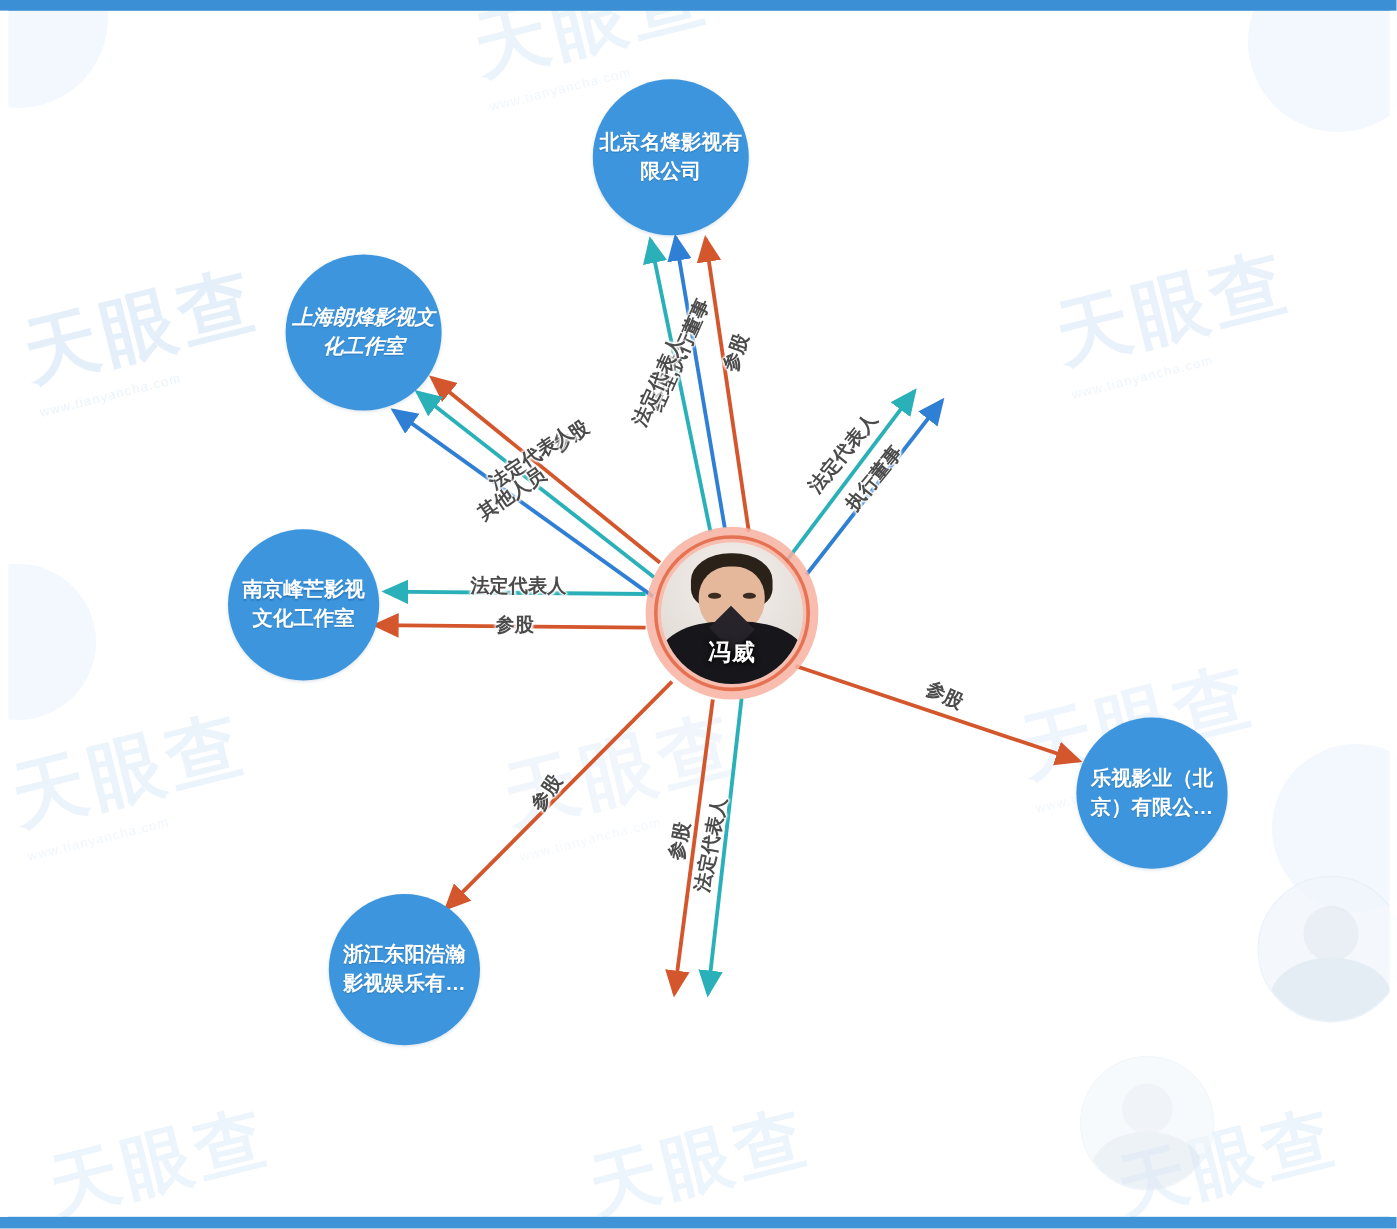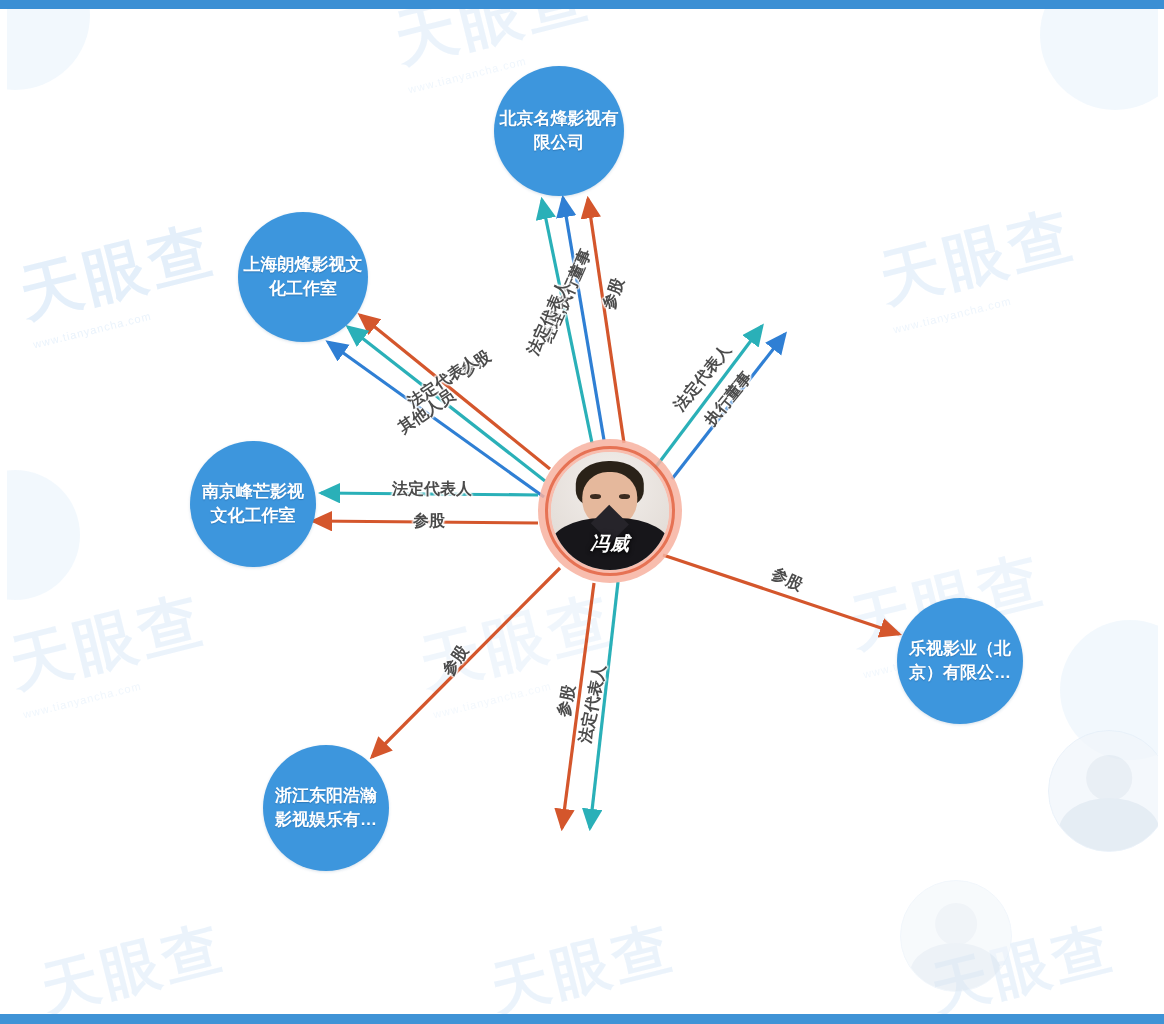--- a/index.html
+++ b/index.html
@@ -94,21 +94,20 @@
     text-shadow:0 1px 1px rgba(20,70,120,.35);
     word-break:break-all;
   }
 
   
   .center-node{
     position:absolute;
     border-radius:50%;
     box-sizing:border-box;
     cursor:pointer;
-    font-style:italic;
   }
   .center-ring{
     position:absolute;left:0;top:0;right:0;bottom:0;
     border-radius:50%;
     background:#f7b2a0;
     opacity:.85;
   }
   .center-ring2{
     position:absolute;left:7px;top:7px;right:7px;bottom:7px;
     border-radius:50%;
@@ -259,34 +258,34 @@
       <line x1="560" y1="568" x2="372" y2="757" stroke="#d4562c" stroke-width="3.2" marker-end="url(#ar-orange)"></line>
 
       <line x1="594" y1="583" x2="562" y2="828" stroke="#d4562c" stroke-width="3.2" marker-end="url(#ar-orange)"></line>
       <line x1="618" y1="582" x2="590" y2="828" stroke="#2ab0b8" stroke-width="3.2" marker-end="url(#ar-teal)"></line>
     </svg>
 
     <div class="node" style="left:494px;top:66px;width:130px;height:130px;text-align:center;">
       <div class="node-label">北京名烽影视有限公司</div>
     </div>
 
-    <div class="node" style="left:238px;top:212px;width:130px;height:130px;">
+    <div class="node" style="left:238px;top:212px;width:130px;height:130px;font-style:italic;">
       <div class="node-label">上海朗烽影视文化工作室</div>
     </div>
 
 
     <div class="node" style="left:897px;top:598px;width:126px;height:126px;">
       <div class="node-label">乐视影业（北京）有限公…</div>
     </div>
 
     <div class="node" style="left:190px;top:441px;width:126px;height:126px;">
       <div class="node-label">南京峰芒影视文化工作室</div>
     </div>
 
-    <div class="node" style="left:263px;top:745px;width:126px;height:126px;">
+    <div class="node" style="left:274px;top:745px;width:126px;height:126px;">
       <div class="node-label">浙江东阳浩瀚影视娱乐有…</div>
     </div>
 
 
     <div class="center-node" style="left:538px;top:439px;width:144px;height:144px;">
       <div class="center-ring"></div>
       <div class="center-ring2"></div>
       <div class="center-photo">
         <div class="ph-bg"></div>
         <div class="ph-hair"></div>

